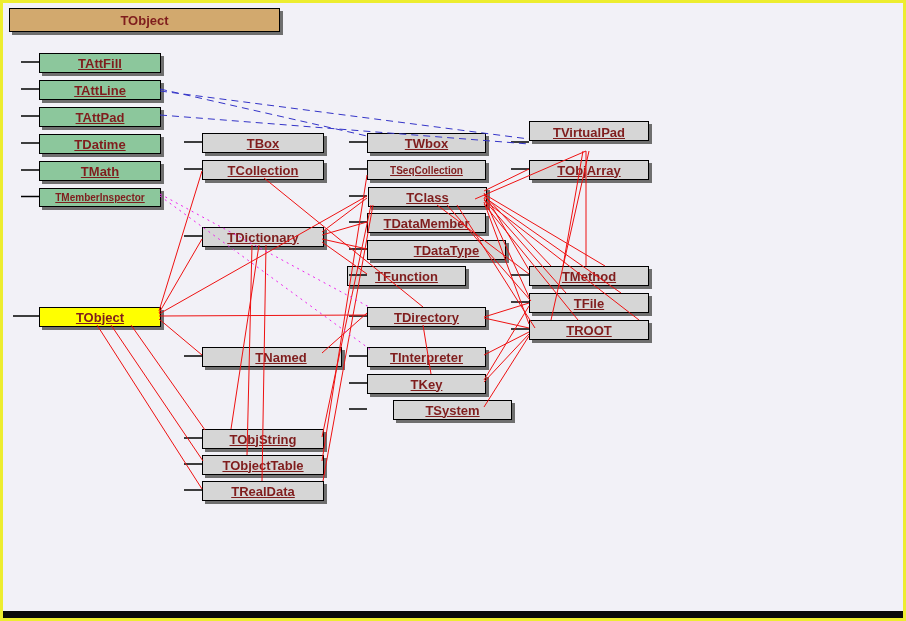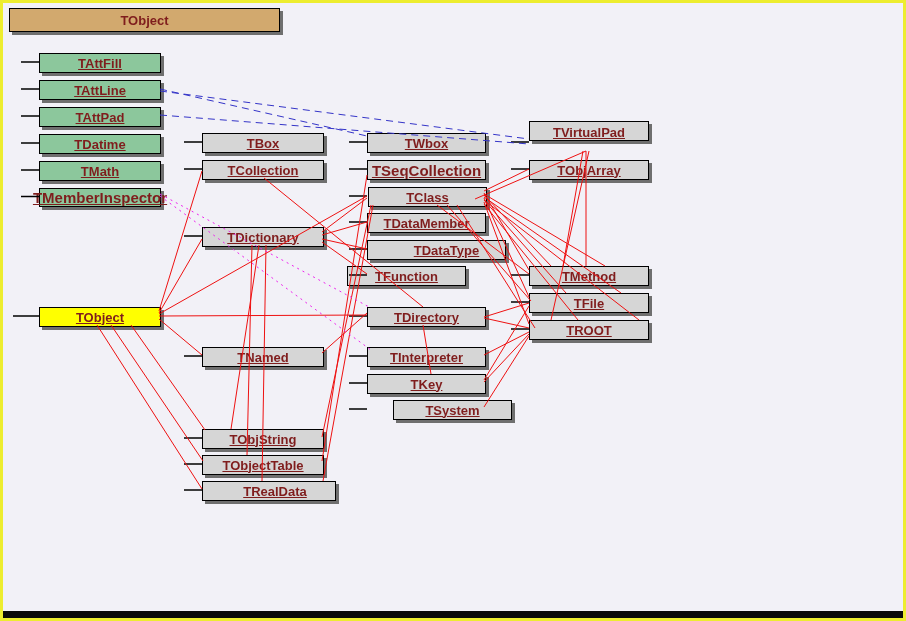--- a/index.html
+++ b/index.html
@@ -18,21 +18,21 @@
     border:1px solid #000;
     box-shadow:3px 3px 0 #6f6f6f;
     z-index:2;
     cursor:pointer;
     font-weight:bold;
     font-size:13px;
     color:#7f1d1d;
     white-space:nowrap;
   }
   .node span{text-decoration:underline;}
-  .node.small{font-size:15px;}
+  .node.small{font-size:10px;}
   .title-box{left:6px;top:5px;width:269px;height:22px;font-size:13px;}
   .title-box span{text-decoration:none;}
   #edges{
     position:absolute;left:0;top:0;width:906px;height:621px;
     z-index:5;pointer-events:none;
   }
   .bottom-bar{
     position:absolute;left:0;bottom:0;width:100%;height:7px;
     background:#0a0a0a;z-index:3;
   }
@@ -148,30 +148,30 @@
     </div>
     <div class="node" style="left: 199px; top: 130px; width: 120px; height: 18px; background: rgb(214, 214, 214);">
       <span>TBox</span>
     </div>
     <div class="node" style="left: 199px; top: 157px; width: 120px; height: 18px; background: rgb(214, 214, 214); text-align: center;">
       <span>TCollection</span>
     </div>
     <div class="node" style="left: 199px; top: 224px; width: 120px; height: 18px; background: rgb(214, 214, 214);">
       <span>TDictionary</span>
     </div>
-    <div class="node" style="left: 199px; top: 344px; width: 120px; height: 18px; background: rgb(214, 214, 214);">
+    <div class="node" style="left: 199px; top: 344px; width: 120px; height: 18px; background: rgb(214, 214, 214); padding-left: 18px;">
       <span>TNamed</span>
     </div>
     <div class="node" style="left: 199px; top: 426px; width: 120px; height: 18px; background: rgb(214, 214, 214);">
       <span>TObjString</span>
     </div>
     <div class="node" style="left: 199px; top: 452px; width: 120px; height: 18px; background: rgb(214, 214, 214);">
       <span>TObjectTable</span>
     </div>
-    <div class="node" style="left: 199px; top: 478px; width: 120px; height: 18px; background: rgb(214, 214, 214); padding-left: 12px;">
+    <div class="node" style="left: 199px; top: 478px; width: 120px; height: 18px; background: rgb(214, 214, 214);">
       <span>TRealData</span>
     </div>
     <div class="node" style="left: 364px; top: 130px; width: 117px; height: 18px; background: rgb(214, 214, 214);">
       <span>TWbox</span>
     </div>
     <div class="node small" style="left: 364px; top: 157px; width: 117px; height: 18px; background: rgb(214, 214, 214);">
       <span>TSeqCollection</span>
     </div>
     <div class="node" style="left: 365px; top: 184px; width: 117px; height: 18px; background: rgb(214, 214, 214);">
       <span>TClass</span>

